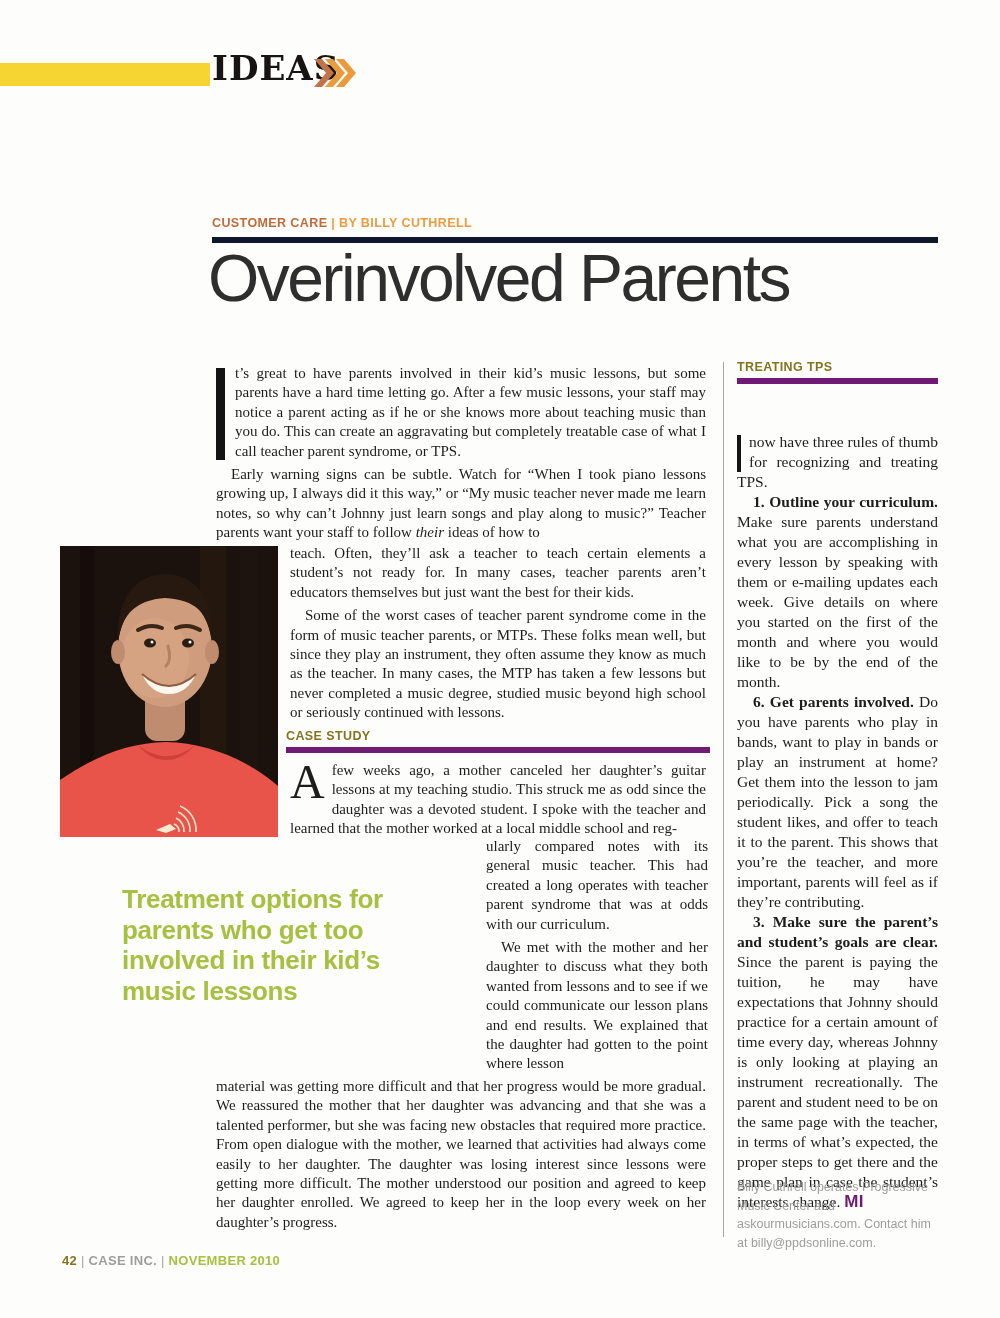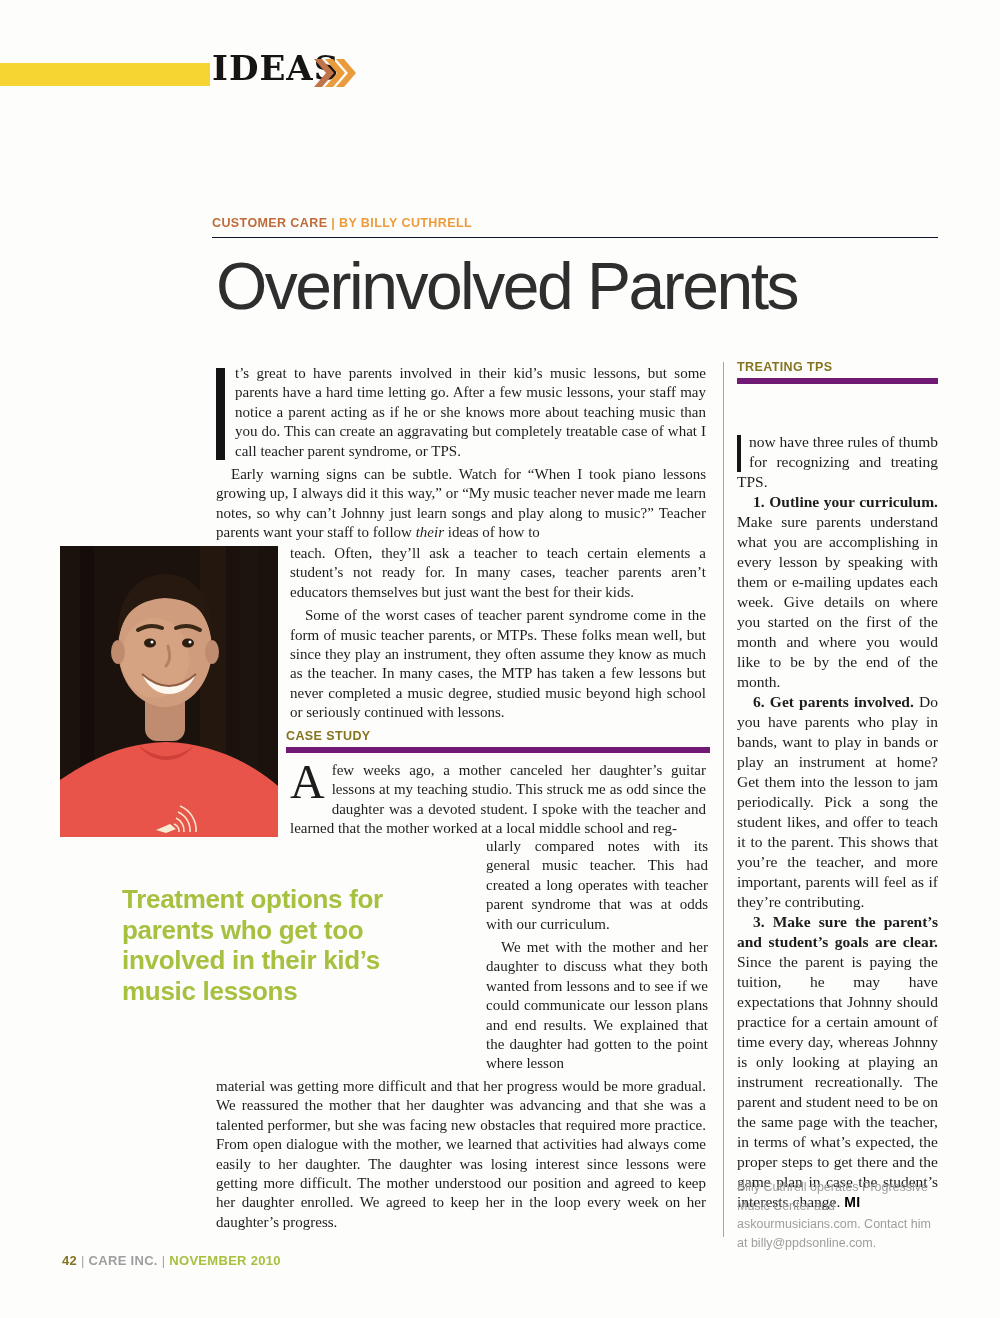--- a/index.html
+++ b/index.html
@@ -14,21 +14,21 @@
     position:absolute; left:212px; top:50px;
     font-family:"DejaVu Serif", serif; font-weight:bold; font-size:34px;
     letter-spacing:1px; color:#171513; line-height:36px;
   }
   .chevrons { position:absolute; left:314px; top:58px; }
   
   .byline {
     position:absolute; left:212px; top:216px; width:726px;
     font-family:"Liberation Sans", sans-serif; font-size:12.5px; font-weight:bold;
     letter-spacing:0.4px; color:#bf6b3a;
-    border-bottom:1px solid #0f172a; padding-bottom:7px;
+    border-bottom:6px solid #0f172a; padding-bottom:7px;
   }
   .byline .sep, .byline .author { color:#ee9b3d; }
   .title {
     position:absolute; left:208px; top:240px;
     font-family:"Liberation Sans", sans-serif; font-size:66px; font-weight:300;
     letter-spacing:-2.5px; color:#2e2e2e; white-space:nowrap;
   }
   
   .body-text { font-size:15px; line-height:19.4px; text-align:justify; color:#1d1d1d; }
   .body-text p { margin:4px; }
@@ -57,22 +57,22 @@
   
   .vdivider { position:absolute; left:723px; top:362px; width:1px; height:875px; background:#a5a5a5; }
   .sidebar { position:absolute; left:737px; top:360px; width:201px; }
   .sidebar .head-label { margin-bottom:7px; }
   .sb-text { font-size:15.5px; line-height:20px; text-align:justify; color:#1d1d1d;margin-top:48px; }
   .sb-text p { margin:0; }
   .sb-p { text-indent:16px; }
   .ibar { float:left; width:4px; height:37px; background:#141414; margin:3px 8px 0 0; }
   .lead { font-weight:bold; }
   .mi {
-    font-family:"Liberation Sans", sans-serif; font-weight:bold; font-size:14px;
-    color:#000000; letter-spacing:0.5px;
+    font-family:"Liberation Sans", sans-serif; font-weight:bold; font-size:17px;
+    color:#701a75; letter-spacing:0.5px;
   }
   .bio {
     position:absolute; left:737px; top:1178px; width:201px;
     font-family:"Liberation Sans", sans-serif; font-size:12.5px; line-height:18.5px;
     color:#9e9e9e;
   }
   
   .footer {
     position:absolute; left:62px; top:1253px;
     font-family:"Liberation Sans", sans-serif; font-size:13px; font-weight:bold; letter-spacing:0.3px;
@@ -96,21 +96,21 @@
       <path d="M22 1 h8 l12 14 L30 29 h-8 L34 15 Z" fill="#ea9c3d"></path>
     </svg>
   </span>
 
   <div class="byline">
     <span>CUSTOMER CARE</span>
     <span class="sep">|</span>
     <span class="author">BY BILLY CUTHRELL</span>
   </div>
 
-  <h1 class="title" style="margin:8px; font-weight:300;">Overinvolved Parents</h1>
+  <h1 class="title" style="margin:0; font-weight:300;">Overinvolved Parents</h1>
 
   <div class="body-text b1">
     <p><span class="dropbar"></span><span>t’s great to have parents involved in their kid’s music lessons, but some parents have a hard time letting go. After a few music lessons, your staff may notice a parent acting as if he or she knows more about teaching music than you do. This can create an aggravating but completely treatable case of what I call teacher parent syndrome, or TPS.</span></p>
     <p class="indent"><span>Early warning signs can be subtle. Watch for “When I took piano lessons growing up, I always did it this way,” or “My music teacher never made me learn notes, so why can’t Johnny just learn songs and play along to music?” Teacher parents want your staff to follow </span><i>their</i><span> ideas of how to</span></p>
   </div>
 
   <div class="body-text b2">
     <p>teach. Often, they’ll ask a teacher to teach certain elements a student’s not ready for. In many cases, teacher parents aren’t educators themselves but just want the best for their kids.</p>
     <p class="indent">Some of the worst cases of teacher parent syndrome come in the form of music teacher parents, or MTPs. These folks mean well, but since they play an instrument, they often assume they know as much as the teacher. In many cases, the MTP has taken a few lessons but never completed a music degree, studied music beyond high school or seriously continued with lessons.</p>
   </div>
@@ -187,18 +187,18 @@
       <p class="sb-p"><span class="lead">6. Get parents involved.</span> <span>Do you have parents who play in bands, want to play in bands or play an instrument at home? Get them into the lesson to jam periodically. Pick a song the student likes, and offer to teach it to the parent. This shows that you’re the teacher, and more important, parents will feel as if they’re contributing.</span></p>
       <p class="sb-p"><span class="lead">3. Make sure the parent’s and student’s goals are clear.</span> <span>Since the parent is paying the tuition, he may have expectations that Johnny should practice for a certain amount of time every day, whereas Johnny is only looking at playing an instrument recreationally. The parent and student need to be on the same page with the teacher, in terms of what’s expected, the proper steps to get there and the game plan in case the student’s interests change.</span> <span class="mi">MI</span></p>
     </div>
   </div>
 
   <div class="bio">Billy Cuthrell operates Progressive Music Center and askourmusicians.com. Contact him at billy@ppdsonline.com.</div>
 
   <div class="footer">
     <span class="num">42</span>
     <span class="fsep">|</span>
-    <span class="mag">CARE INC.</span>
+    <span class="mag">CASE INC.</span>
     <span class="fsep">|</span>
     <span class="issue">NOVEMBER 2010</span>
   </div>
 
 </div>
 
 </body></html>

